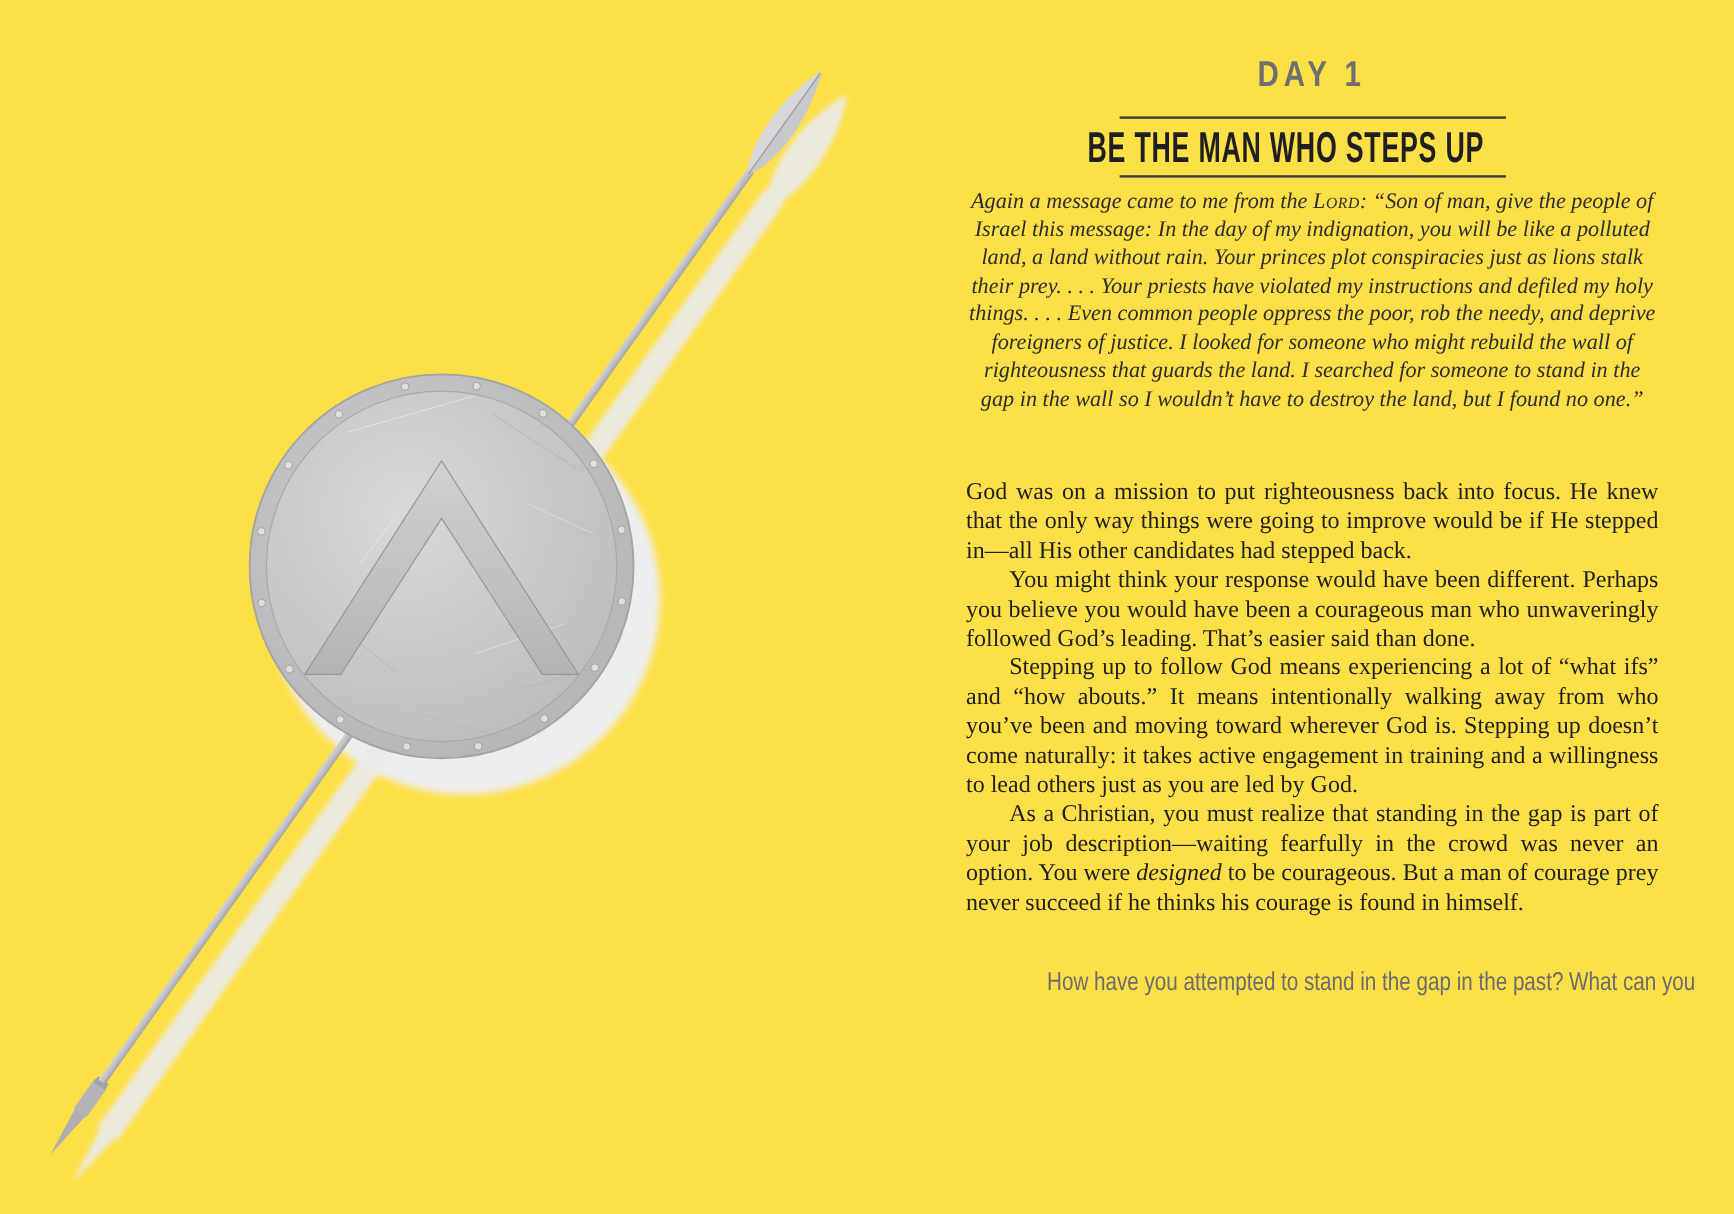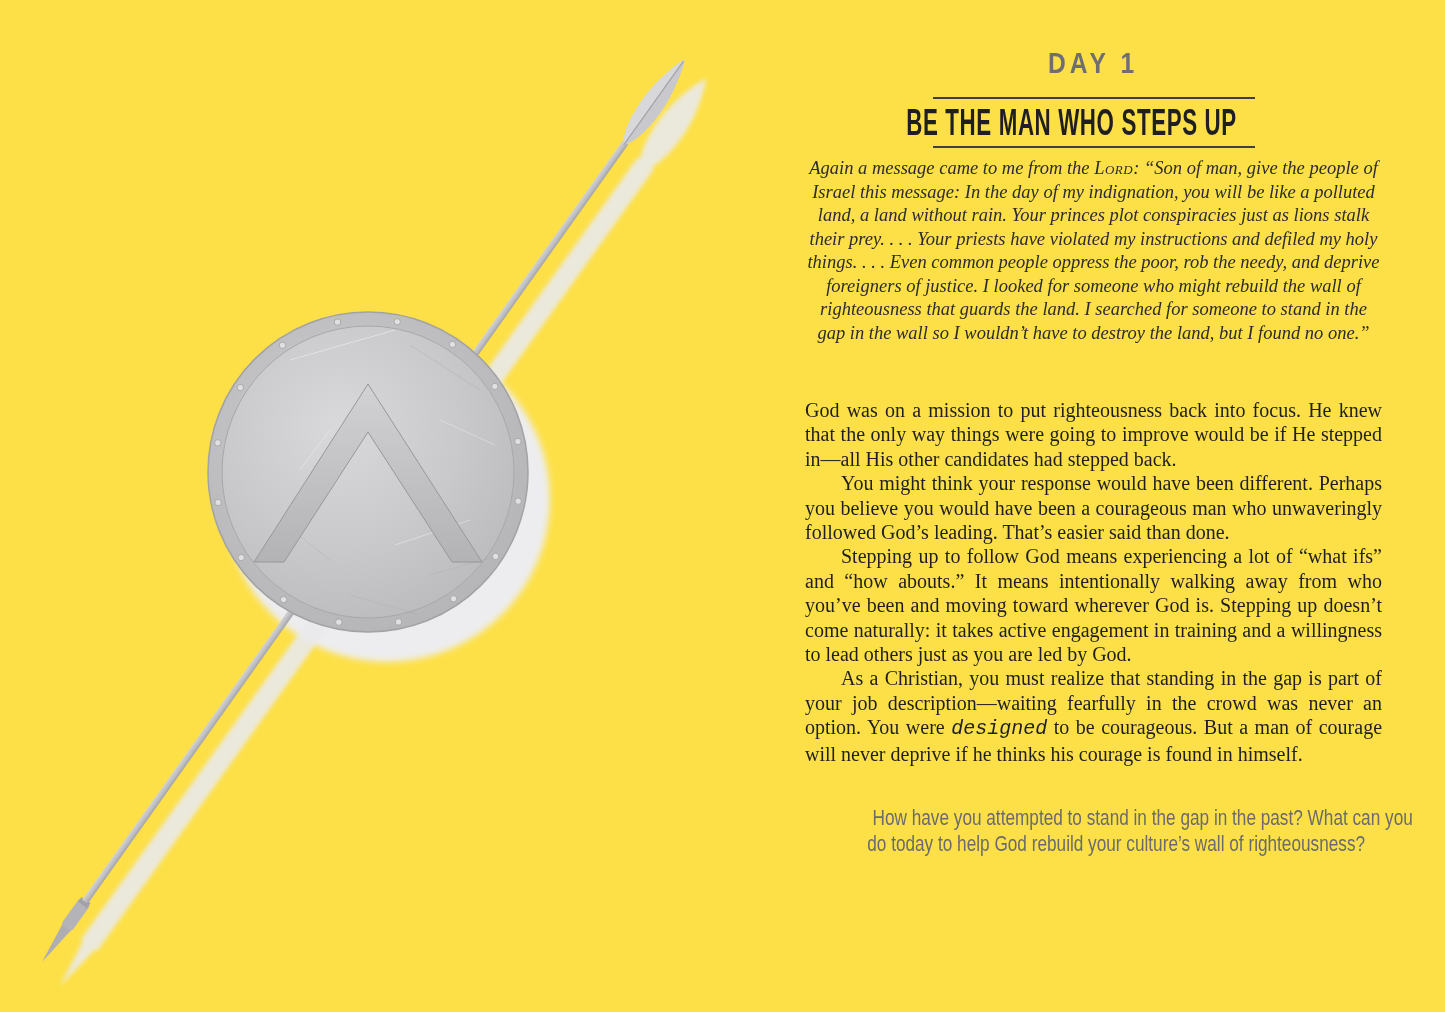--- a/index.html
+++ b/index.html
@@ -27,21 +27,21 @@
   .scripture .it{font-style:italic;}
   .scripture .sc{font-style:italic;font-variant:small-caps;letter-spacing:0.5px;}
   .scripture-ref{margin-top:4px;font-style:normal;font-variant:small-caps;
                  font-size:19px;letter-spacing:1.5px;color:#28282a;}
 
   
   .body-copy{position:absolute;top:398px;left:0;width:577px;font-size:20px;
              line-height:24.4px;color:#1f1f21;text-align:justify;}
   .body-copy p{margin:0;}
   .body-copy p.indent{text-indent:36px;}
-  .body-copy .italic{font-style:italic;font-family:Liberation Mono, monospace;}
+  .body-copy .italic{font-style:italic;}
 
   
   .question{position:absolute;top:806px;left:0;width:100%;text-align:center;
             font-family:"Liberation Sans",sans-serif;font-weight:400;font-size:21.5px;
             line-height:25.5px;color:#6b6b6e;}
   .question .qline{white-space:nowrap;}
   .question .cond{display:inline-block;transform:scaleX(0.8);}
 </style>
 </head>
 <body>
@@ -149,26 +149,23 @@
     <div class="rule rule-bottom"></div>
 
     <div class="scripture">
       <div id="scripture-segs"><span class="it">Again a message came to me from the </span><span class="sc">Lord</span><span class="it">: “Son of man, give the people of Israel this message: In the day of my indignation, you will be like a polluted land, a land without rain. Your princes plot conspiracies just as lions stalk their prey. . . . Your priests have violated my instructions and defiled my holy things. . . . Even common people oppress the poor, rob the needy, and deprive foreigners of justice. I looked for someone who might rebuild the wall of righteousness that guards the land. I searched for someone to stand in the gap in the wall so I wouldn’t have to destroy the land, but I found no one.”</span></div>
     </div>
 
     <div class="body-copy" id="body-copy">
         <p><span>God was on a mission to put righteousness back into focus. He knew that the only way things were going to improve would be if He stepped in—all His other candidates had stepped back.</span></p>
         <p class="indent"><span>You might think your response would have been different. Perhaps you believe you would have been a courageous man who unwaveringly followed God’s leading. That’s easier said than done.</span></p>
         <p class="indent"><span>Stepping up to follow God means experiencing a lot of “what ifs” and “how abouts.” It means intentionally walking away from who you’ve been and moving toward wherever God is. Stepping up doesn’t come naturally: it takes active engagement in training and a willingness to lead others just as you are led by God.</span></p>
-        <p class="indent"><span>As a Christian, you must realize that standing in the gap is part of your job description—waiting fearfully in the crowd was never an option. You were </span><span class="italic">designed</span><span> to be courageous. But a man of courage will never deprive if he thinks his courage is found in himself.</span></p>
+        <p class="indent"><span>As a Christian, you must realize that standing in the gap is part of your job description—waiting fearfully in the crowd was never an option. You were </span><span class="italic">designed</span><span> to be courageous. But a man of courage prey never succeed if he thinks his courage is found in himself.</span></p>
       </div>
 
     <div class="question">
       <div class="qline">
         <span class="cond">How have you attempted to stand in the gap in the past? What can you</span>
-      </div>
-      <div class="qline">
-        <span class="cond">do today to help God rebuild your culture’s wall of righteousness?</span>
       </div>
     </div>
 
   </div>
 </div>
 
 </body></html>

